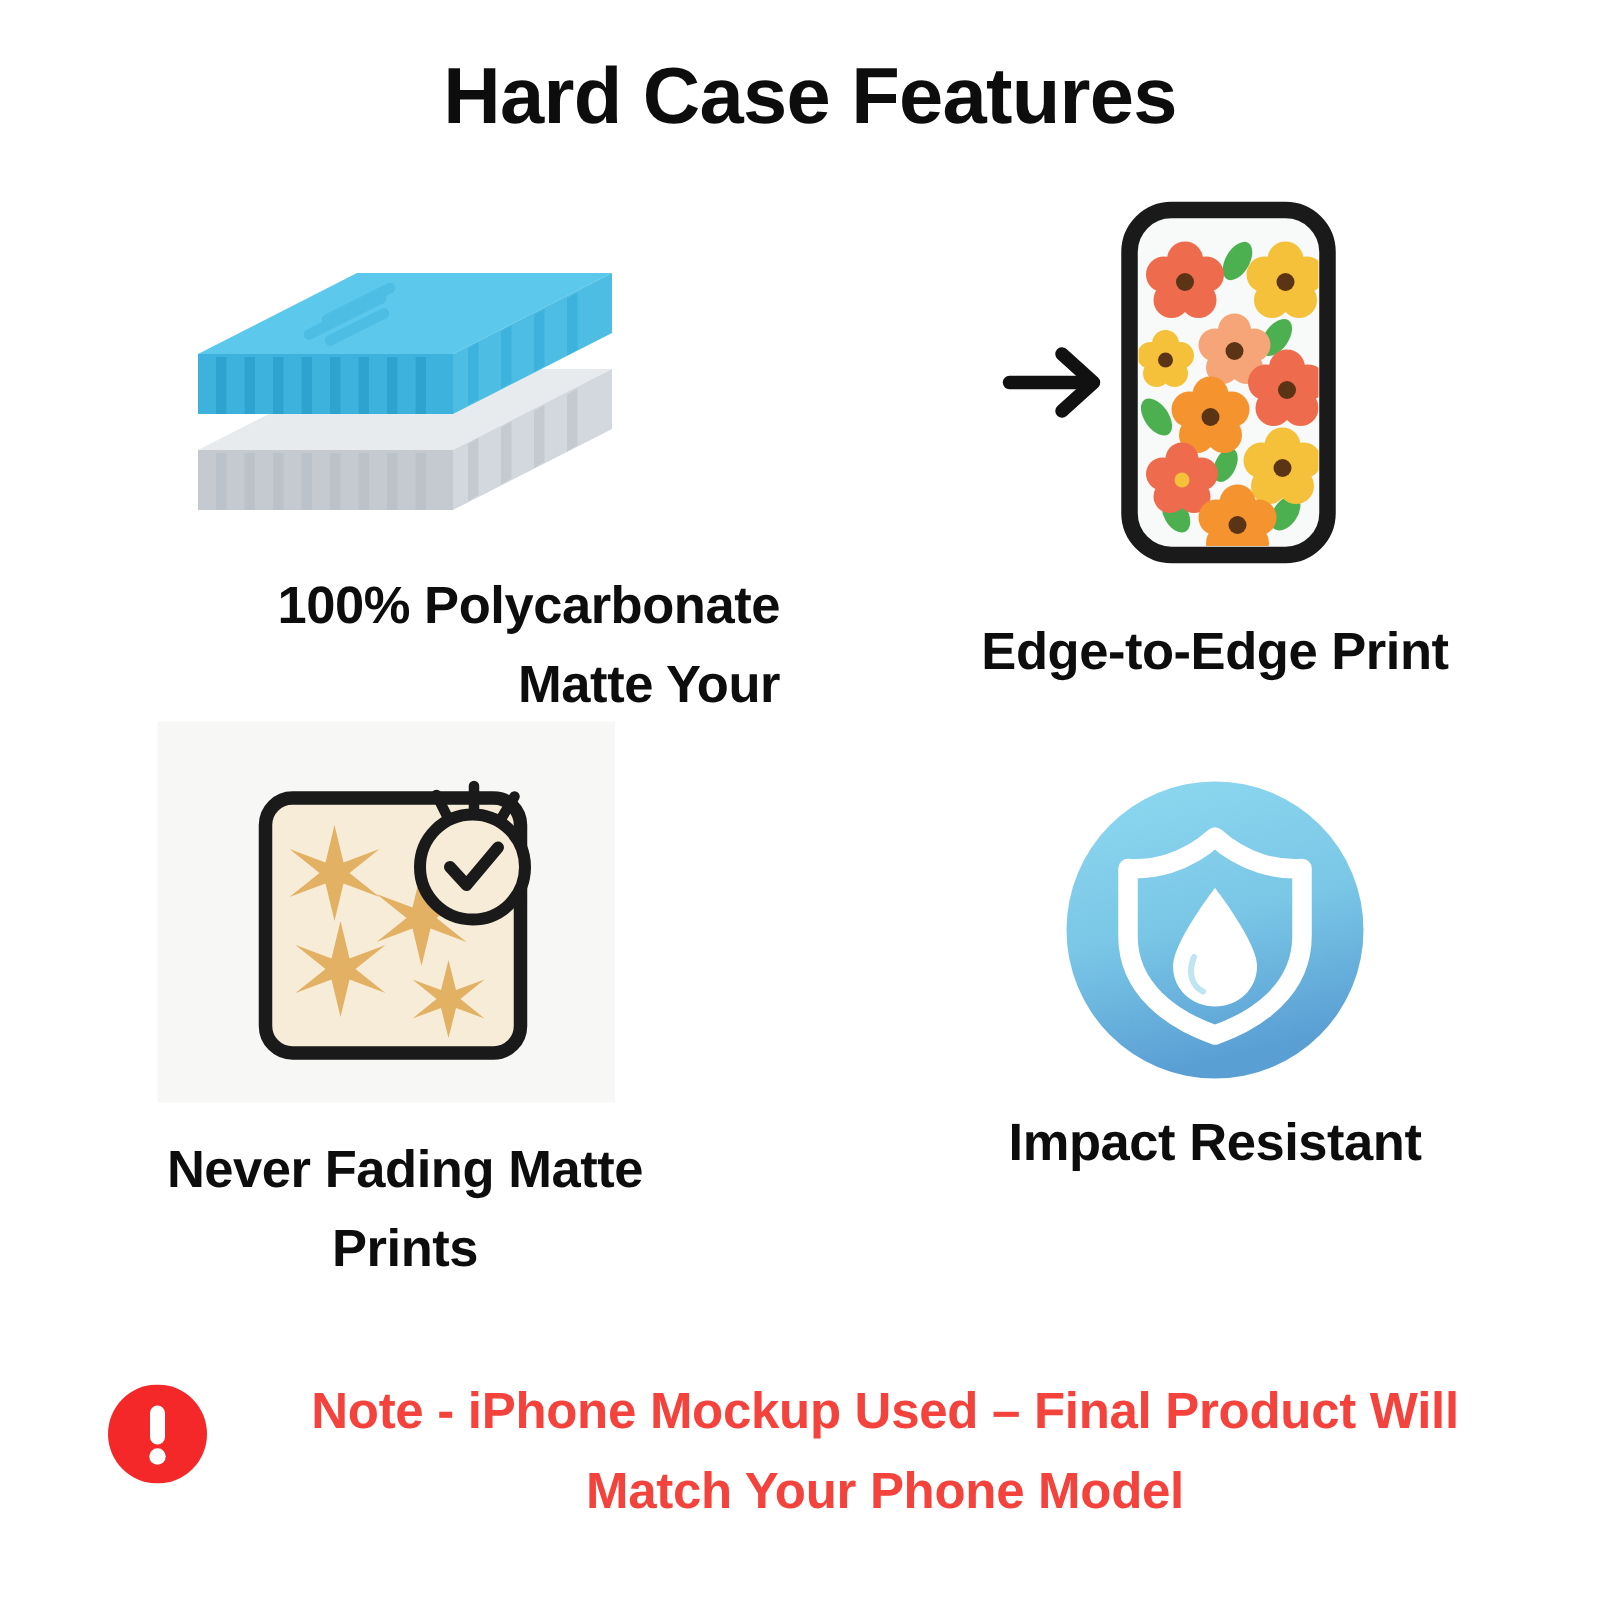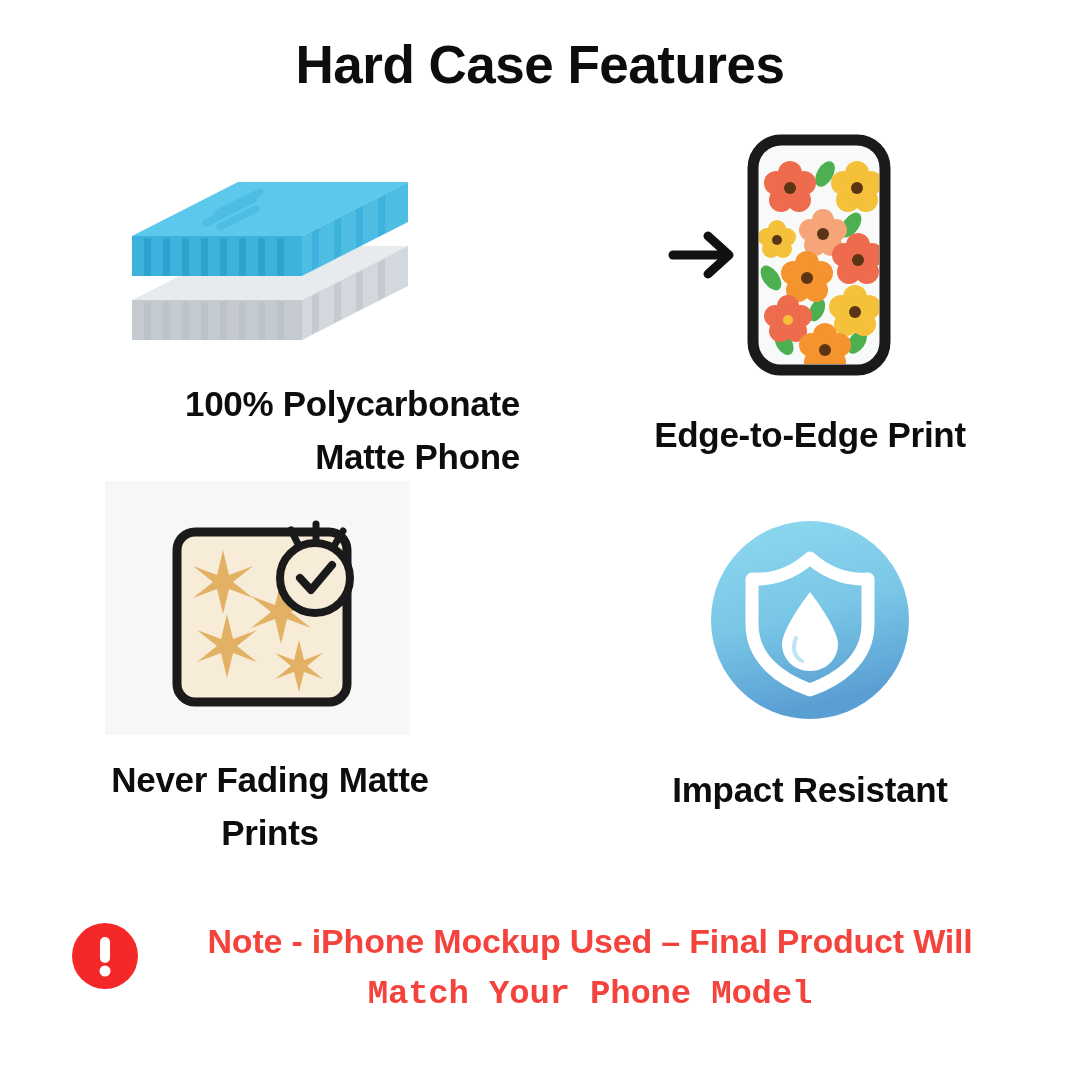--- a/index.html
+++ b/index.html
@@ -48,21 +48,21 @@
   #feature-2{left:560px;top:130px;width:500px;}
   #feature-2 .icon-wrap{height:250px;}
   #feature-2 .caption{margin-top:28px;}
 
   #feature-3{left:20px;top:481px;width:500px;}
   #feature-3 .icon-wrap{height:254px;}
   #feature-3 .caption{margin-top:18px;}
 
   #feature-4{left:560px;top:505px;width:500px;}
   #feature-4 .icon-wrap{height:230px;}
-  #feature-4 .caption{margin-top:28px;}
+  #feature-4 .caption{}
 
   
   .panel-bg{
     position:absolute;
     left:85px;top:0;
     width:305px;height:254px;
     background:#f7f7f6;
   }
 
   
@@ -80,21 +80,21 @@
     position:absolute;
     left:150px;top:10px;
     width:880px;
     font-size:34px;
     font-weight:bold;
     line-height:1.56;
     color:#f4433c;
     text-align:center;
     letter-spacing:-0.2px;
   }
-  .note-text .l2{display:block;font-family:Liberation Mono, monospace;}
+  .note-text .l2{display:block;}
 </style>
 </head>
 <body>
 
 <div class="page">
 
   <div class="title">Hard Case Features</div>
 
   <div class="feature" id="feature-1">
     <div class="icon-wrap">
@@ -146,21 +146,21 @@
           <g stroke="#4dbde4" stroke-width="7" stroke-linecap="round">
             <line x1="98" y1="63" x2="140" y2="42"></line>
             <line x1="86" y1="73" x2="134" y2="49"></line>
             <line x1="100" y1="77" x2="136" y2="59"></line>
           </g>
         </g>
       </svg>
     </div>
     <div class="caption">
       <span>100% Polycarbonate</span><br>
-      <span>Matte Phone</span>
+      <span>Matte Your</span>
     </div>
   </div>
 
   <div class="feature" id="feature-2">
     <div class="icon-wrap">
       <svg width="290" height="250" viewBox="0 0 290 250">
 
         <g stroke="#111" stroke-width="9" stroke-linecap="round" stroke-linejoin="round" fill="none">
           <line x1="8" y1="125" x2="62" y2="125"></line>
           <polyline points="43,106 64,125 43,144"></polyline>

